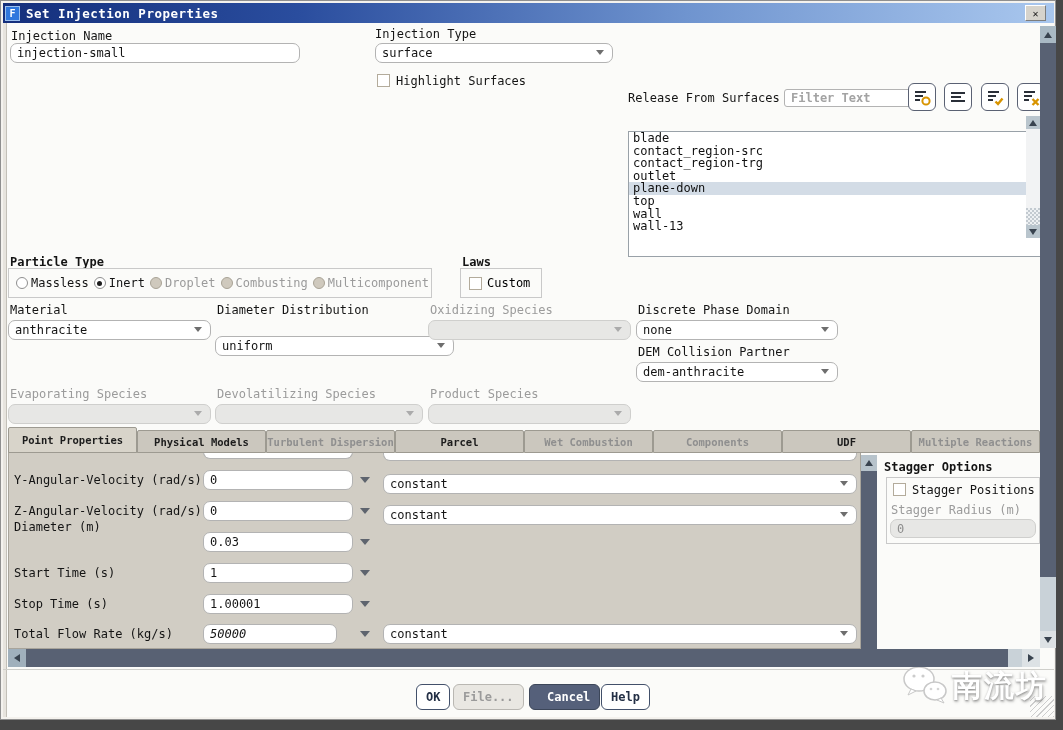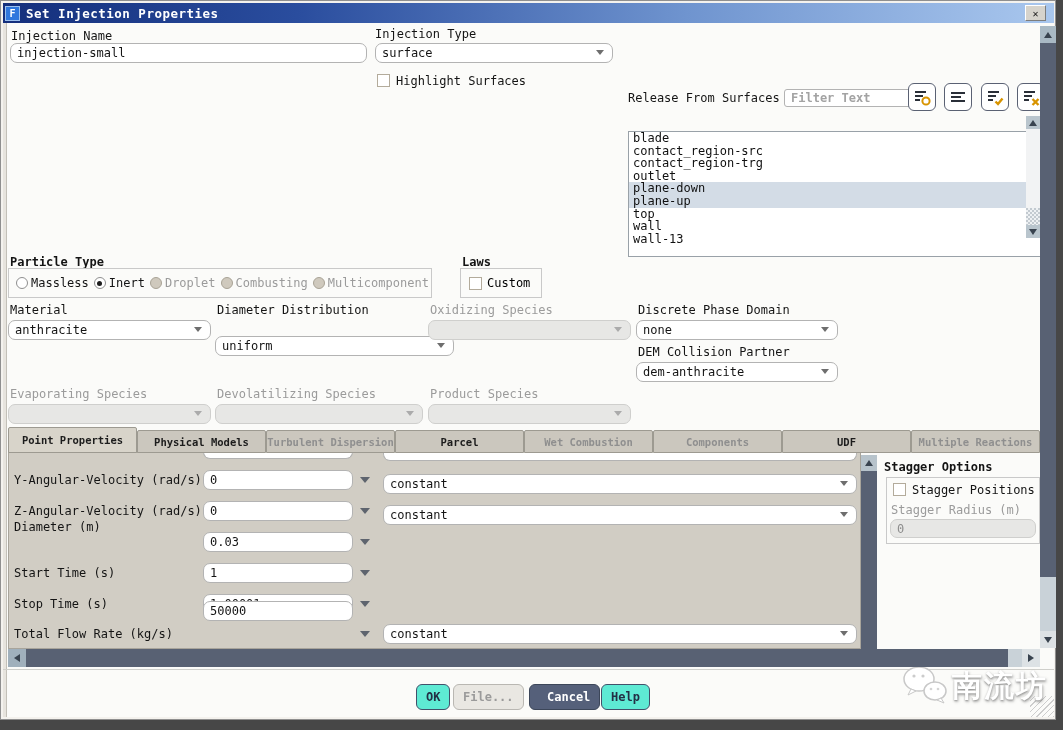--- a/index.html
+++ b/index.html
@@ -39,21 +39,21 @@
   .panel{position:absolute;left:8px;top:452px;width:853px;height:197px;background:#d1cdc4;border:1px solid #a8a49b;box-sizing:border-box;z-index:1;overflow:hidden;}
   .mini-arrow{position:absolute;width:0;height:0;border-left:5px solid transparent;border-right:5px solid transparent;border-top:6px solid #5e646e;z-index:1;}
   .cutrow{position:absolute;background:#fff;border:1px solid #b3b3b3;border-top:none;border-radius:0 0 7px 7px;box-sizing:border-box;z-index:1;}
   .sb{position:absolute;box-sizing:border-box;}
   .sb-btn{position:absolute;display:flex;align-items:center;justify-content:center;box-sizing:border-box;}
   .tri-up{width:0;height:0;border-left:4.5px solid transparent;border-right:4.5px solid transparent;border-bottom:6px solid #39434f;}
   .tri-down{width:0;height:0;border-left:4.5px solid transparent;border-right:4.5px solid transparent;border-top:6px solid #39434f;}
   .tri-left{width:0;height:0;border-top:4.5px solid transparent;border-bottom:4.5px solid transparent;border-right:6px solid #39434f;}
   .tri-right{width:0;height:0;border-top:4.5px solid transparent;border-bottom:4.5px solid transparent;border-left:6px solid #39434f;}
   .checker{background-image:conic-gradient(#eef1f3 25%,#c3cad0 0 50%,#eef1f3 0 75%,#c3cad0 0);background-size:4px 4px;}
-  .btn{position:absolute;height:26px;border:1.5px solid #42506a;border-radius:6px;background:#5eead4;color:#232f45;font-weight:bold;font-size:12px;font-family:inherit;display:flex;align-items:center;justify-content:center;box-sizing:border-box;padding:0 9px;z-index:2;white-space:nowrap;}
+  .btn{position:absolute;height:26px;border:1.5px solid #42506a;border-radius:6px;background:#ffffff;color:#232f45;font-weight:bold;font-size:12px;font-family:inherit;display:flex;align-items:center;justify-content:center;box-sizing:border-box;padding:0 9px;z-index:2;white-space:nowrap;}
   .btn.filebtn{background:#e9e7e2;color:#9a9a9a;border-color:#b9b7b2;}
   .btn.cancelbtn{background:#55607a;color:#ffffff;border-color:#3c4659;padding-left:17px;}
   .sepline{position:absolute;left:3px;top:669px;width:1051px;height:1px;background:#cfcfcb;z-index:1;}
   .wm-text{position:absolute;left:952px;top:666px;font-size:30px;font-weight:bold;color:#ffffff;letter-spacing:2px;text-shadow:0 1px 2px rgba(90,90,90,.55),1px 2px 3px rgba(90,90,90,.35);z-index:5;}
   .grip{position:absolute;left:1030px;top:696px;width:24px;height:21px;background:repeating-linear-gradient(135deg,transparent 0 3px,#cdcdcd 3px 4px);z-index:2;}
 </style>
 </head>
 <body>
 
 <div class="win">
@@ -61,21 +61,21 @@
 
   <div class="titlebar">
     <div class="t-icon">F</div>
     <div class="t-text">Set Injection Properties</div>
     <div class="t-close">✕</div>
   </div>
 
   <div class="content"></div>
 
   <div class="lbl" style="left:11px;top:29px">Injection Name</div>
-  <input class="field" style="left: 10px; top: 43px; width: 357px;" value="injection-small">
+  <input class="field" style="left: 10px; top: 43px; width: 290px;" value="injection-small">
   <div class="lbl" style="left:375px;top:27px">Injection Type</div>
   <div class="combo" style="left:375px;top:43px;width:238px">
     <span>surface</span>
     <span class="arr"></span>
   </div>
   <div class="chkbox" style="left:377px;top:74px"></div>
   <div class="lbl" style="left:396px;top:74px">Highlight Surfaces</div>
 
   <div class="lbl" style="left:628px;top:91px">Release From Surfaces</div>
   <input class="field filterfield" style="left: 784px; top: 89px; width: 140px; font-weight: bold;" placeholder="Filter Text">
@@ -102,21 +102,20 @@
       <path d="M11.5 12l6 6M17.5 12l-6 6" stroke="#d89400" stroke-width="2.4" fill="none"></path>
     </svg>
   </div>
 
   <div class="list">
     <div class="list-item">blade</div>
     <div class="list-item">contact_region-src</div>
     <div class="list-item">contact_region-trg</div>
     <div class="list-item">outlet</div>
     <div class="list-item sel">plane-down</div>
-    <div class="list-item sel">plane-up</div>
     <div class="list-item">top</div>
     <div class="list-item">wall</div>
     <div class="list-item">wall-13</div>
   </div>
 
   <div class="sb-btn" style="left:1026px;top:116px;width:14px;height:13px;background:#b9c5cd;z-index:3">
       <div class="tri-up"></div>
     </div>
   <div class="sb" style="left:1026px;top:129px;width:14px;height:79px;background:#f2f3f4;z-index:3"></div>
   <div class="sb checker" style="left:1026px;top:208px;width:14px;height:17px;z-index:3"></div>
@@ -234,21 +233,21 @@
 
   <div class="lbl" style="left:14px;top:566px">Start Time (s)</div>
   <input class="field" style="left: 203px; top: 563px; width: 150px;" value="1">
   <div class="mini-arrow" style="left:360px;top:570px"></div>
 
   <div class="lbl" style="left:14px;top:597px">Stop Time (s)</div>
   <input class="field" style="left: 203px; top: 594px; width: 150px;" value="1.00001">
   <div class="mini-arrow" style="left:360px;top:601px"></div>
 
   <div class="lbl" style="left:14px;top:627px">Total Flow Rate (kg/s)</div>
-  <input class="field" style="left: 203px; top: 601px; width: 150px;" value="50000">
+  <input class="field" style="left: 203px; top: 624px; width: 134px; font-style: italic;" value="50000">
   <div class="mini-arrow" style="left:360px;top:631px"></div>
   <div class="combo" style="left:383px;top:624px;width:474px">
     <span>constant</span>
       <span class="arr"></span>
   </div>
 
   <div class="sb-btn" style="left:861px;top:455px;width:16px;height:16px;background:#b7c3cb;z-index:2">
       <div class="tri-up"></div>
     </div>
   <div class="sb" style="left:861px;top:471px;width:16px;height:178px;background:#586173;z-index:2"></div>

